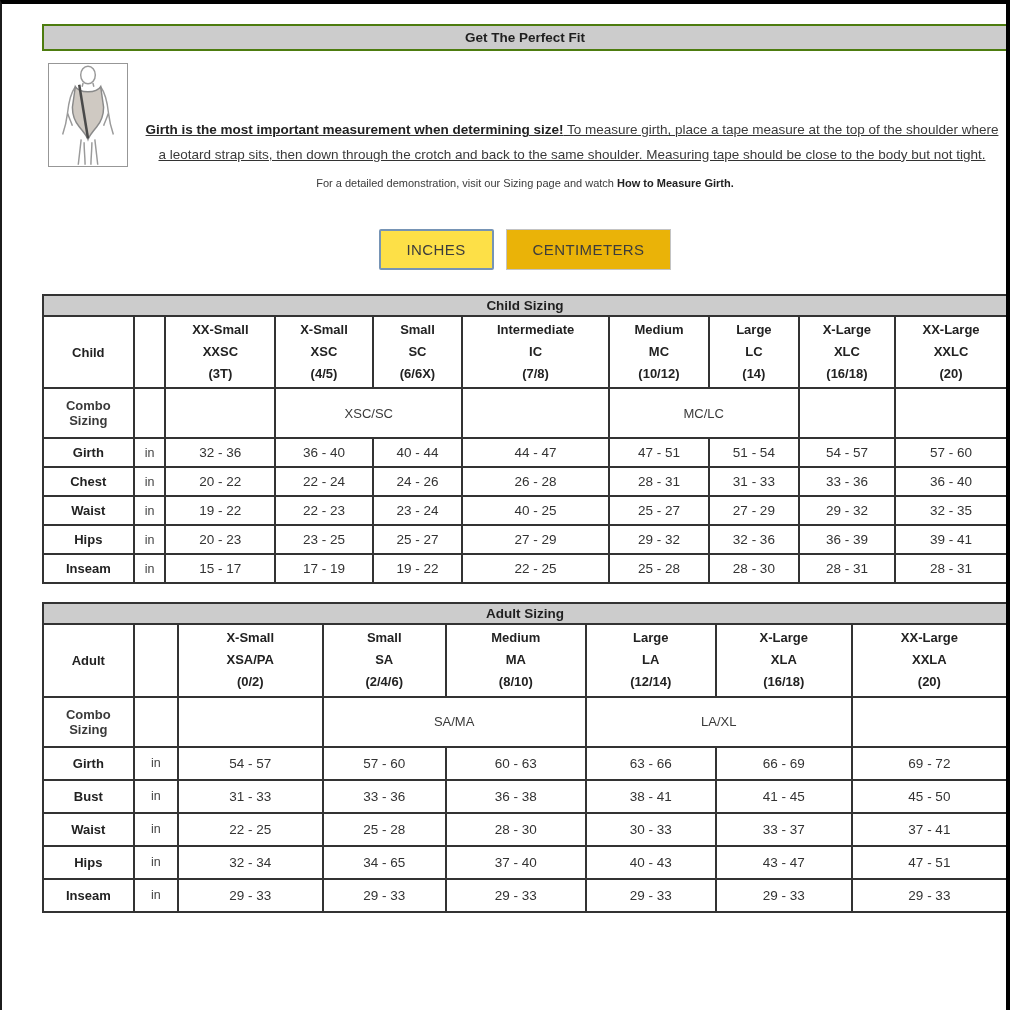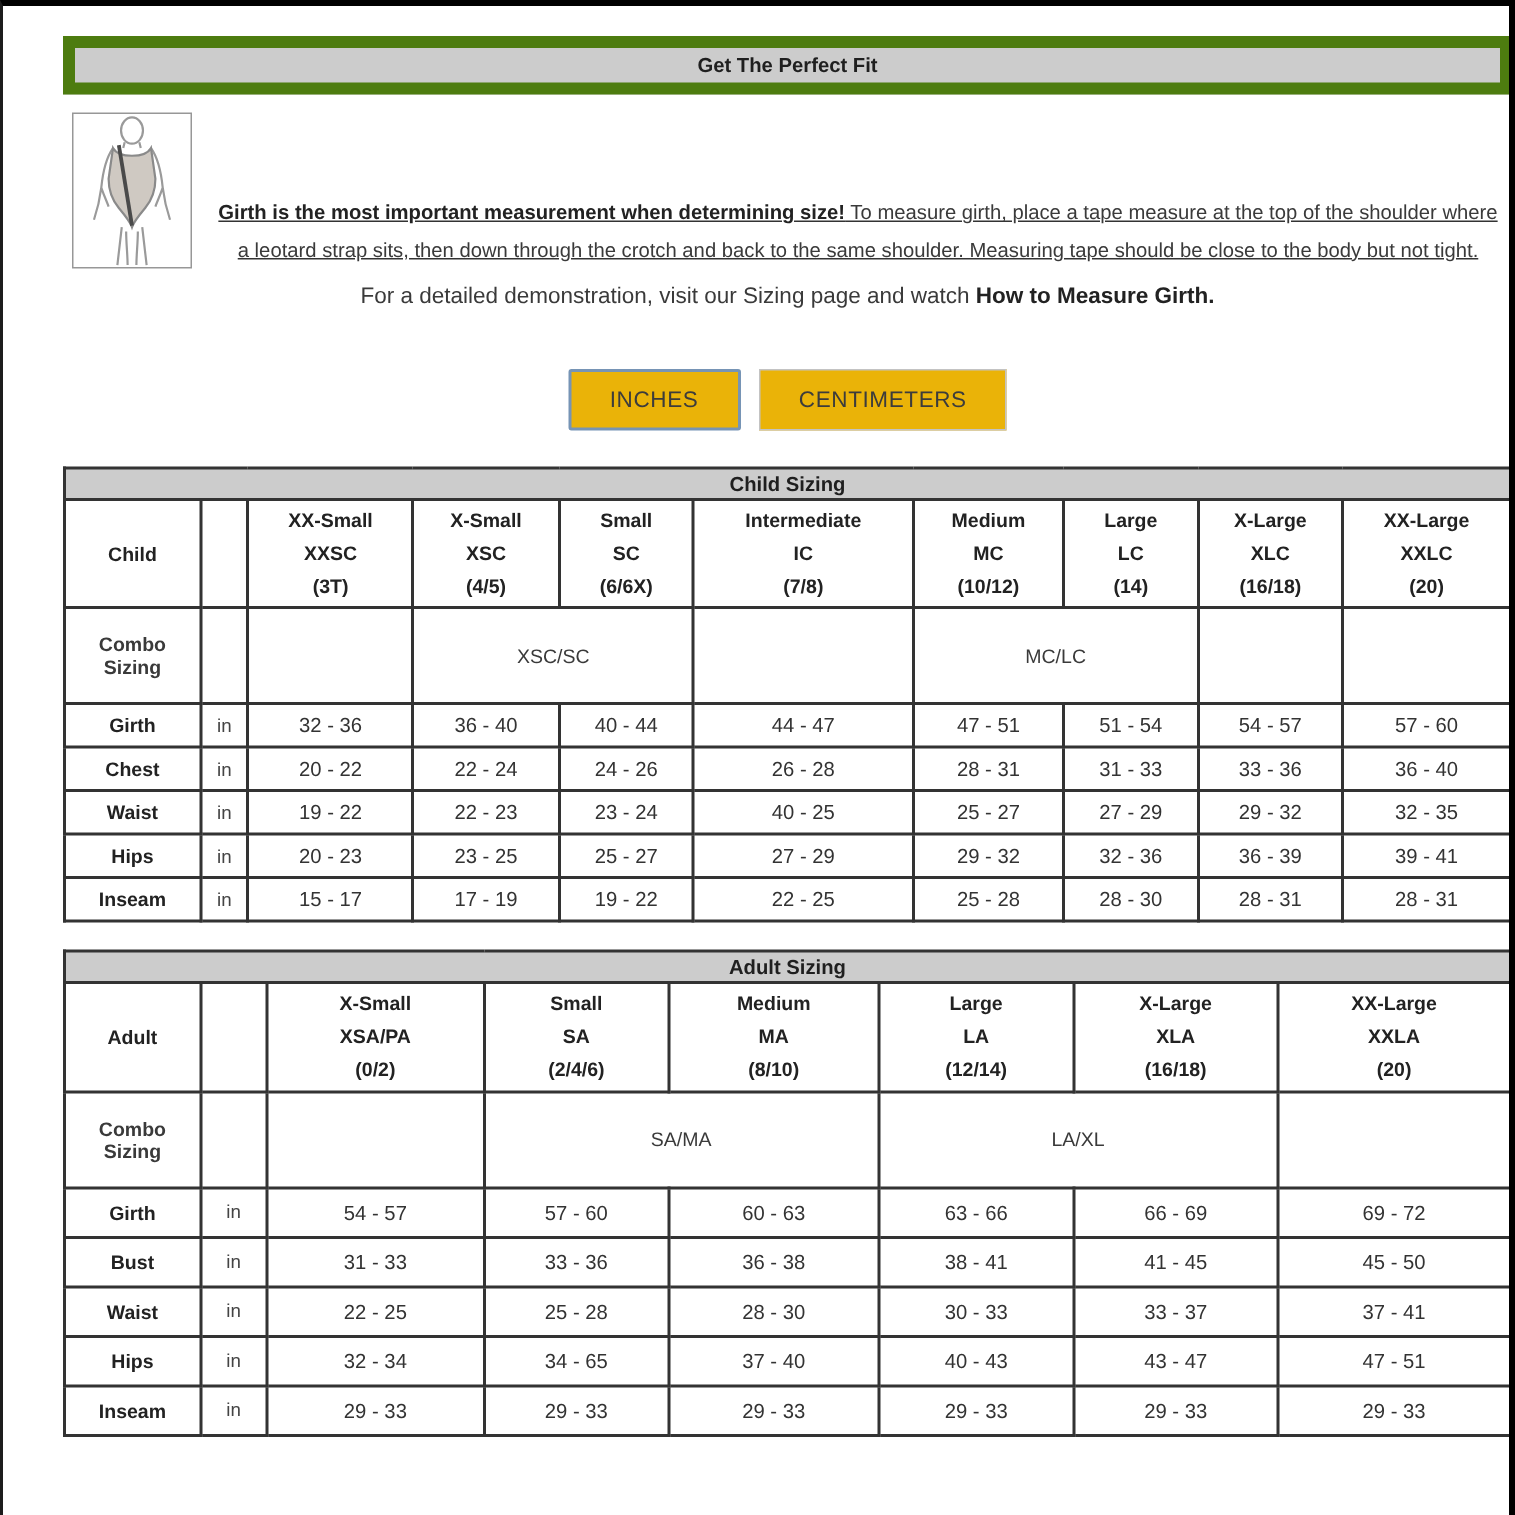--- a/index.html
+++ b/index.html
@@ -5,55 +5,55 @@
   html,body{margin:0;padding:0;}
   body{
     width:1010px;height:1010px;overflow:hidden;background:#fff;
     font-family:"Liberation Sans","DejaVu Sans",sans-serif;color:#333;
     box-sizing:border-box;
     border-top:4px solid #000;border-left:2px solid #1c1c1c;border-right:4px solid #000;
   }
   .content{margin-left:40px;width:966px;}
 
   .title-bar{
-    margin-top:20px;background:#cccccc;border:8px solid #4d7c0f;
+    margin-top:20px;background:#cccccc;border:2px solid #4d7c0f;
     text-align:center;font-weight:bold;font-size:13.5px;color:#1f1f1f;
     padding:4px 0;box-sizing:border-box;
   }
 
   .intro-row{display:flex;margin-top:12px;gap:12px;align-items:flex-end;text-decoration:underline;}
   .figure-box{width:80px;height:104px;border:1px solid #979797;flex:none;background:#fff;margin-left:6px;box-sizing:border-box;}
   .figure-box svg{display:block;width:100%;height:100%;}
   .intro-text{flex:1;font-size:13.5px;line-height:1.8;text-align:center;color:#3a3a3a;padding:2px 4px 0 0;}
   .intro-text b{color:#222;}
-  .demo-line{text-align:center;font-size:15px;margin-top:10px;color:#3a3a3a;}
+  .demo-line{text-align:center;font-size:11px;margin-top:10px;color:#3a3a3a;}
   .demo-line b{color:#222;}
 
   .btn-row{display:flex;justify-content:center;gap:12px;margin-top:40px;}
   .btn{
     font-family:inherit;font-size:15px;color:#3c3c3c;letter-spacing:0.4px;
     padding:10px 26px;cursor:pointer;box-sizing:border-box;
   }
-  .btn-selected{background:#eab308;border:2px solid #7694b5;border-radius:2px;}
+  .btn-selected{background:#fde047;border:2px solid #7694b5;border-radius:2px;}
   .btn-unselected{background:#eab308;border:1px solid #c3c3c3;}
 
   .guide-note{text-align:center;margin-top:26px;font-size:13px;color:#3d3d3d;}
 
   table.size-table{
     width:100%;border-collapse:collapse;table-layout:fixed;
     font-size:13.5px;color:#333;padding-left:11px;
   }
   table.size-table td{border:2px solid #333;text-align:center;vertical-align:middle;padding:2px;box-sizing:border-box;}
   .child-tbl{margin-top:24px;}
   .adult-tbl{margin-top:18px;}
   td.tbl-title{background:#cccccc;font-weight:bold;font-size:13.5px;color:#1f1f1f;padding:4px;}
   td.lbl{font-weight:bold;font-size:13px;color:#222;}
   td.hdr{font-weight:bold;font-size:13px;line-height:1.7;padding:8px 2px;color:#222;margin-top:28px;}
   td.unit-cell{font-size:12.5px;color:#444;}
-  tr.combo-row td{height:64px;font-size:13px;color:#3a3a3a;}
+  tr.combo-row td{height:50px;font-size:13px;color:#3a3a3a;}
   tr.data-row td{height:29px;}
   tr.data-row-adult td{height:33px;}
   td.thickleft{border-left:3px solid #1f1f1f;}
 </style>
 </head>
 <body>
 
 <div class="content">
 
   <div class="title-bar">Get The Perfect Fit</div>

